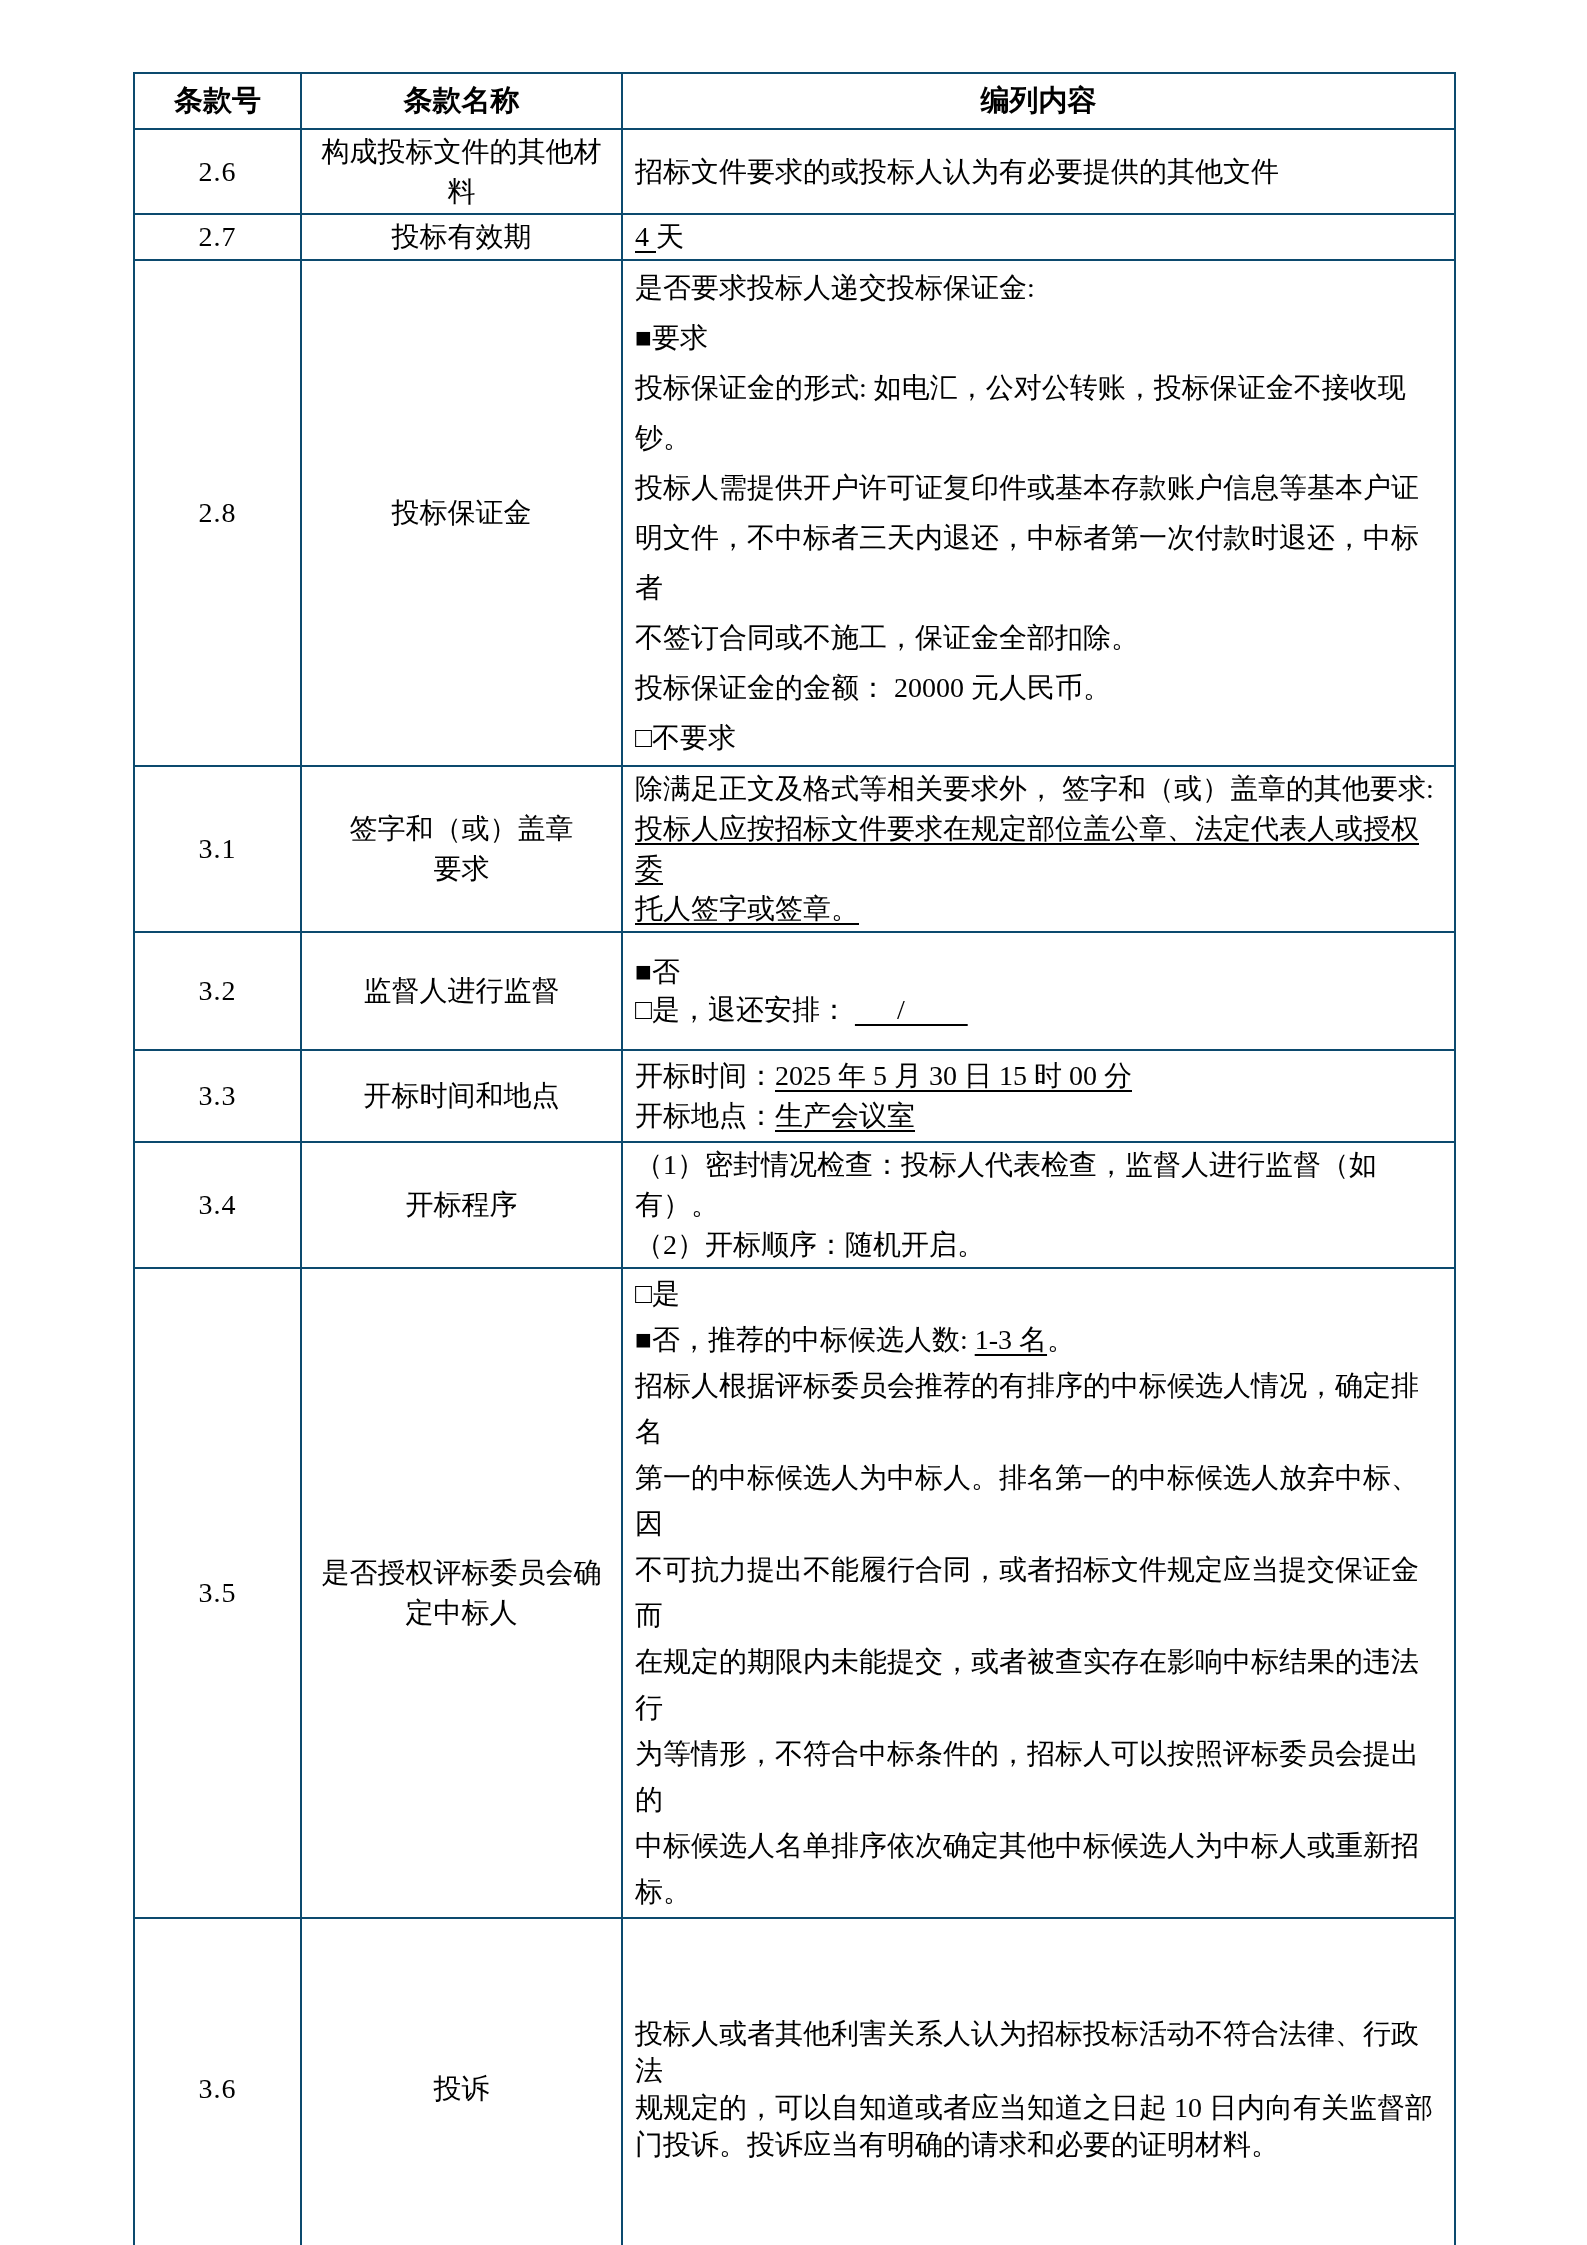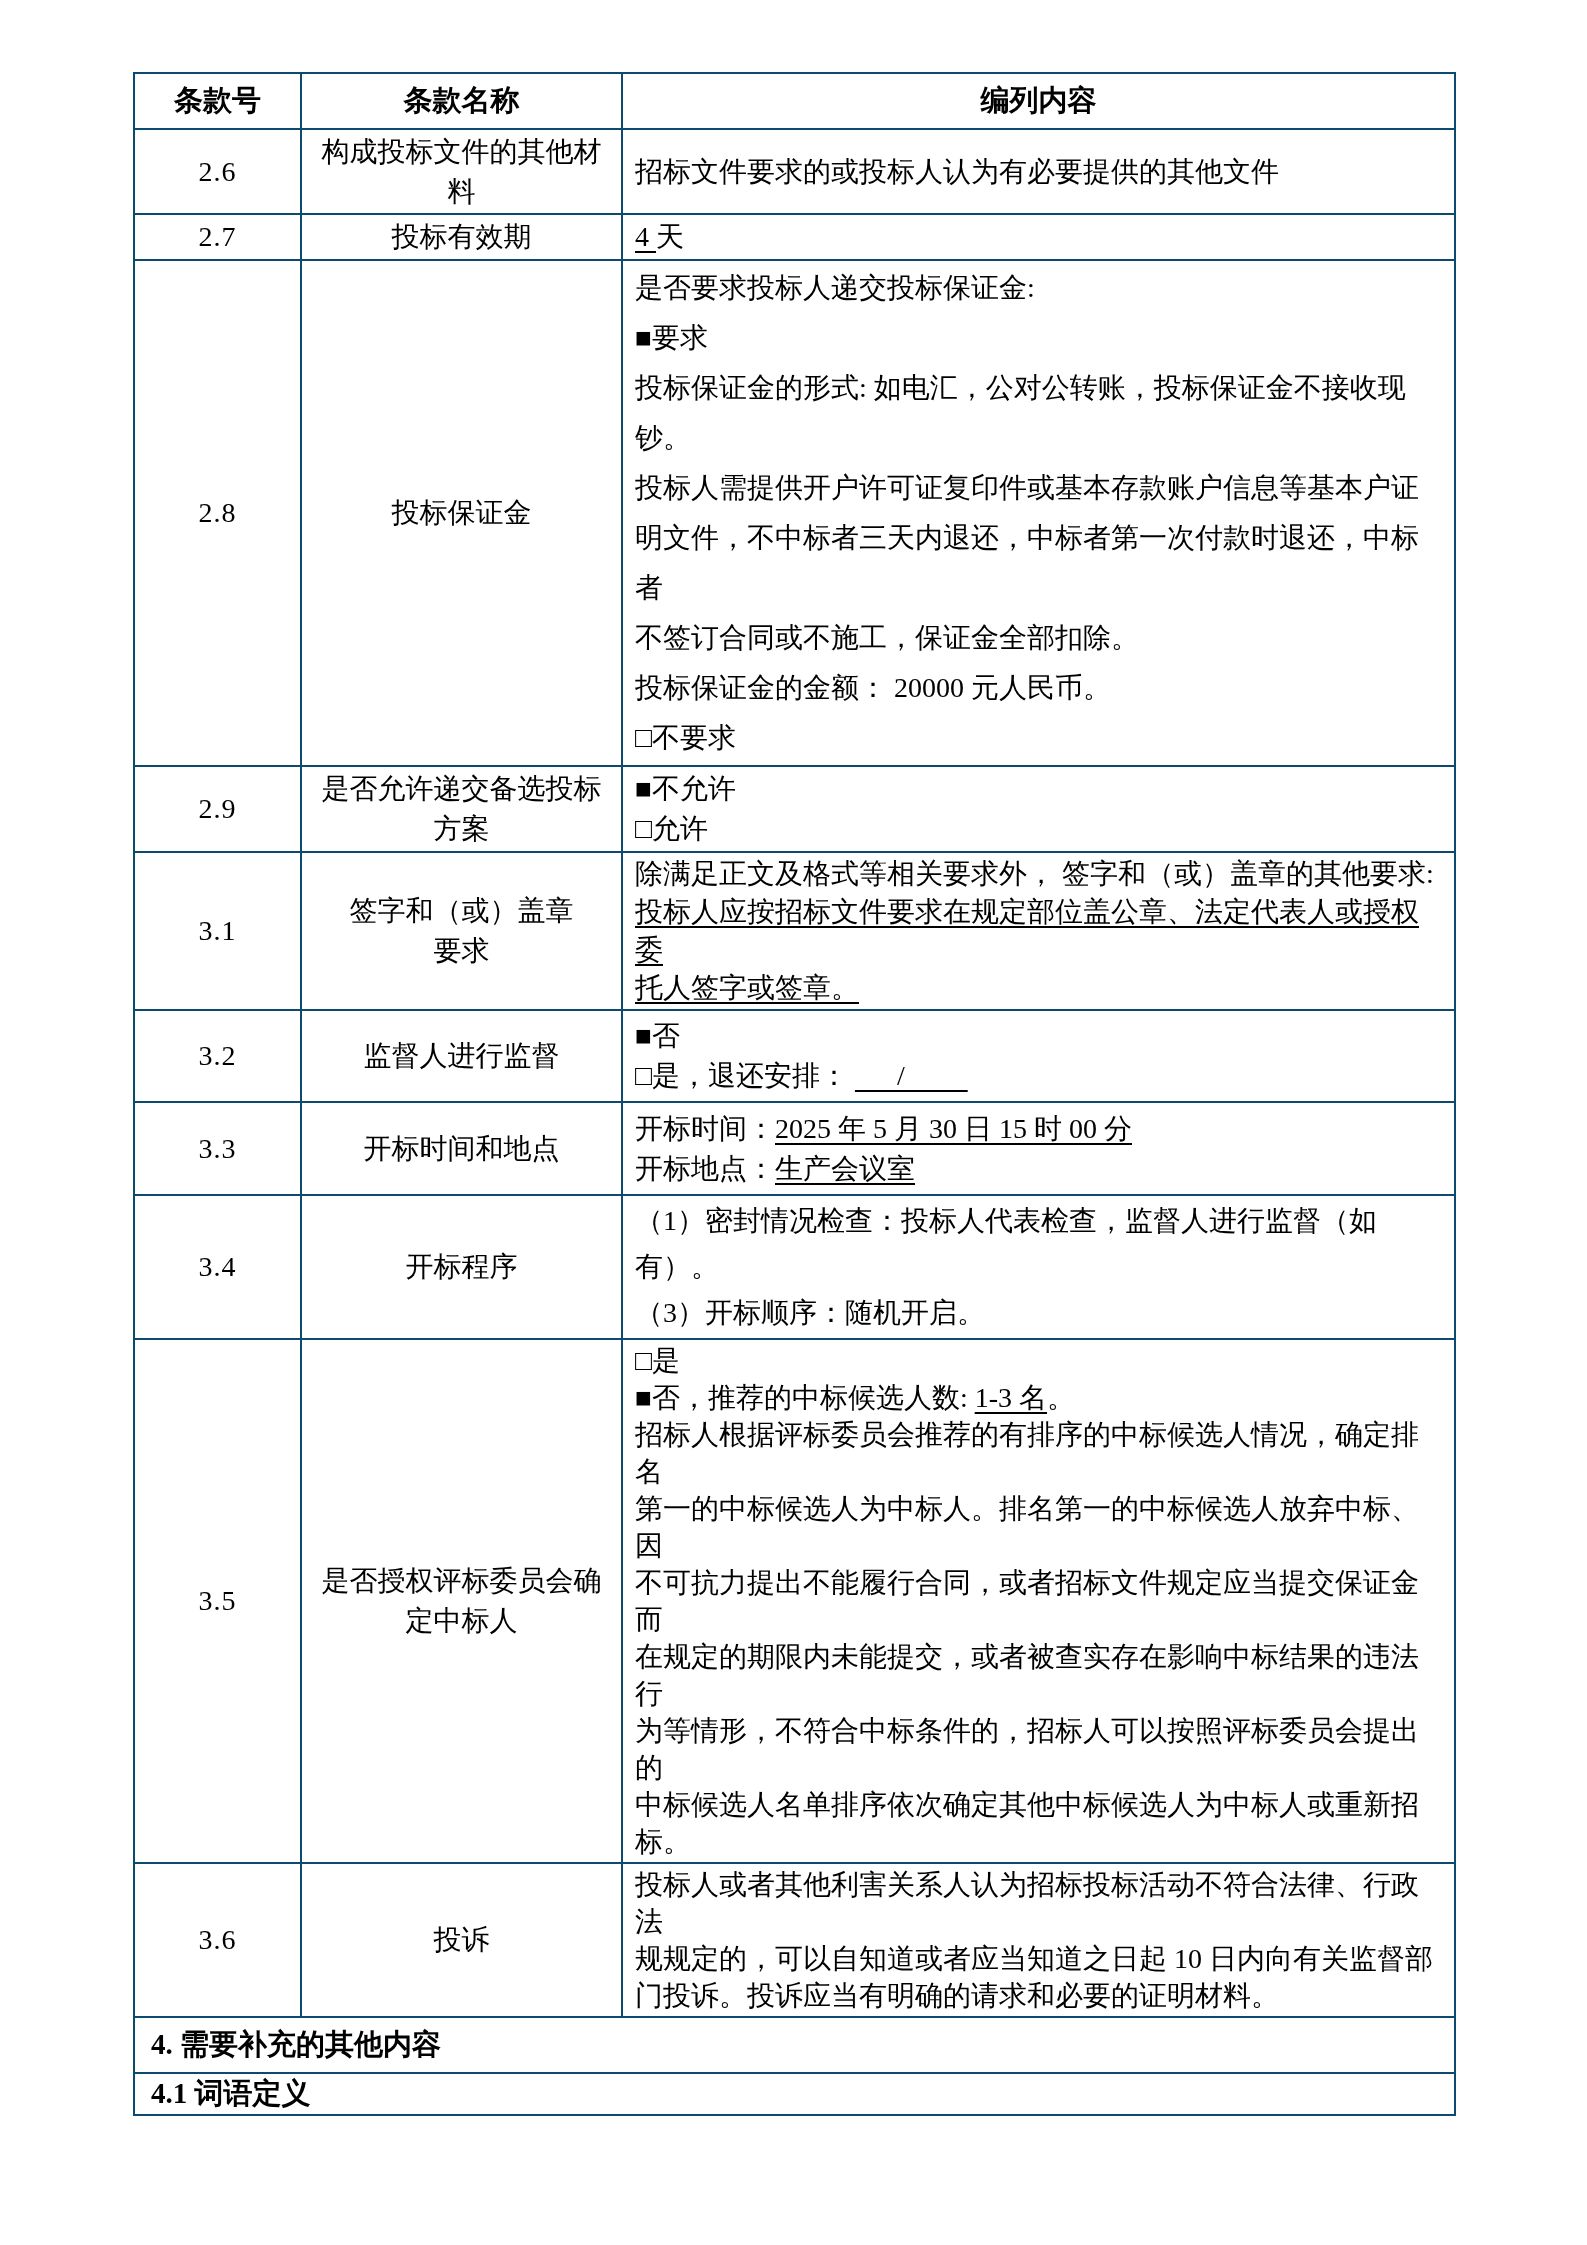--- a/index.html
+++ b/index.html
@@ -125,31 +125,20 @@
           <div class="line"><span>■</span><span>要求</span></div>
           <div class="line"><span>投标保证金的形式: 如电汇，公对公转账，投标保证金不接收现钞。</span></div>
           <div class="line"><span>投标人需提供开户许可证复印件或基本存款账户信息等基本户证</span></div>
           <div class="line"><span>明文件，不中标者三天内退还，中标者第一次付款时退还，中标者</span></div>
           <div class="line"><span>不签订合同或不施工，保证金全部扣除。</span></div>
           <div class="line"><span>投标保证金的金额： 20000 元人民币。</span></div>
           <div class="line"><span>□</span><span>不要求</span></div>
         </td>
       </tr>
       <tr>
-        <td class="col-no">2.9</td>
-        <td class="col-name">
-          <div class="line">是否允许递交备选投标</div>
-          <div class="line">方案</div>
-        </td>
-        <td class="col-content">
-          <div class="line"><span>■</span><span>不允许</span></div>
-          <div class="line"><span>□</span><span>允许</span></div>
-        </td>
-      </tr>
-      <tr>
         <td class="col-no">3.1</td>
         <td class="col-name">
           <div class="line">签字和（或）盖章</div>
           <div class="line">要求</div>
         </td>
         <td class="col-content">
           <div class="line"><span>除满足正文及格式等相关要求外， 签字和（或）盖章的其他要求:</span></div>
           <div class="line"><span class="u">投标人应按招标文件要求在规定部位盖公章、法定代表人或授权委</span></div>
           <div class="line"><span class="u">托人签字或签章。</span></div>
         </td>
@@ -174,21 +163,21 @@
           <div class="line"><span>开标地点：</span><span class="u">生产会议室</span></div>
         </td>
       </tr>
       <tr>
         <td class="col-no">3.4</td>
         <td class="col-name">
           <div class="line">开标程序</div>
         </td>
         <td class="col-content">
           <div class="line"><span>（1）密封情况检查：投标人代表检查，监督人进行监督（如有）。</span></div>
-          <div class="line"><span>（3）开标顺序：随机开启。</span></div>
+          <div class="line"><span>（2）开标顺序：随机开启。</span></div>
         </td>
       </tr>
       <tr>
         <td class="col-no">3.5</td>
         <td class="col-name">
           <div class="line">是否授权评标委员会确</div>
           <div class="line">定中标人</div>
         </td>
         <td class="col-content">
           <div class="line"><span>□</span><span>是</span></div>

